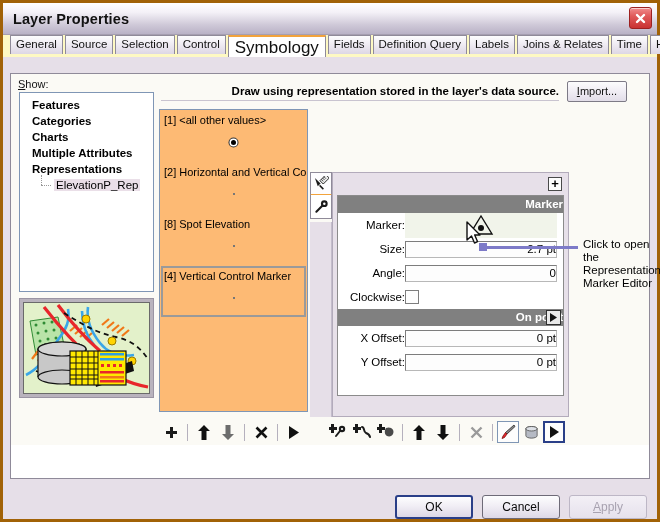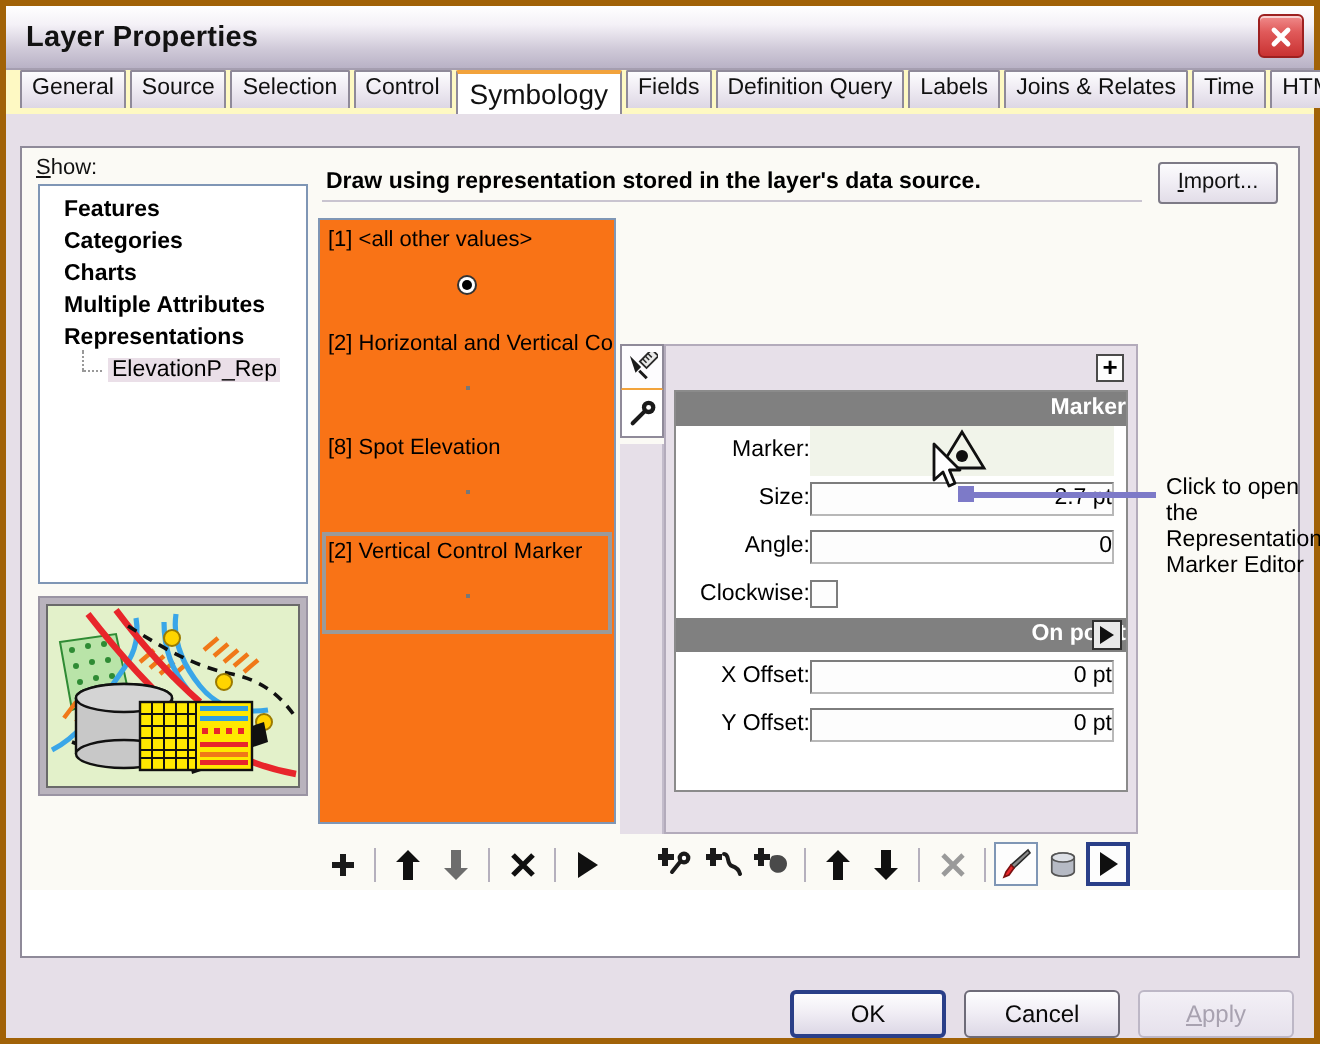--- a/index.html
+++ b/index.html
@@ -70,21 +70,21 @@
     cursor: pointer;
     white-space: nowrap;
     line-height: 1;
   }
   .tab.active {
     height: 22px;
     background: #ffffff;
     border-top: 2px solid #f2a33c;
     border-left: 1px solid #8f8a99;
     border-right: 1px solid #8f8a99;
-    font-size: 14px;
+    font-size: 17px;
     position: relative; z-index: 5;
     padding: 0 6px;
   }
 
   
   #tabpage {
     flex: 1 1 auto;
     margin: 16px 7px;
     background: #fbfaf5;
     border: 1px solid #8f8a99;
@@ -154,22 +154,22 @@
   #preview .inner {
     width: 100%; height: 100%;
     background: #e2f0c9;
     position: relative; overflow: hidden;
     border: 1px solid #6a6a6a;
   }
 
   
   #header-row {
     position: absolute; left: 150px; top: 6px;
-    right: 10px; height: 22px;
-    display: flex; align-items: center;
+    right: 22px; height: 22px;
+    display: flex; align-items: center; text-align: right;
   }
   #header-text {
     flex: 1 1 auto;
     font-size: 11.5px; font-weight: bold; color: #000;
     border-bottom: 1px solid #c9c4d0;
     height: 20px; line-height: 20px;
     padding-left: 2px;
   }
   #import-btn {
     flex: 0 0 auto;
@@ -181,21 +181,21 @@
     border-radius: 2px;
     display: flex; align-items: center; justify-content: center;
     cursor: pointer;
   }
   #import-btn u { text-decoration: underline; }
 
   
   #symlist {
     position: absolute; left: 148px; top: 35px;
     width: 149px; height: 303px;
-    background: #f97316;
+    background: #fdba74;
     border: 1px solid #7f96b5;
     overflow: hidden;
   }
   .sym-row {
     position: relative;
     height: 52px;
     padding: 4px 0 0 4px;
     cursor: pointer;
   }
   .sym-row .label {
@@ -538,21 +538,21 @@
         </div>
       </div>
       <div class="sym-row">
         <div class="label">[8] Spot Elevation</div>
         <div class="glyphwrap">
           <span class="dot-tiny"></span>
         </div>
       </div>
       <div class="sym-row selected">
         <div class="selbox"></div>
-        <div class="label">[2] Vertical Control Marker</div>
+        <div class="label">[4] Vertical Control Marker</div>
         <div class="glyphwrap">
           <span class="dot-tiny"></span>
         </div>
       </div>
     </div>
 
     <div id="vtabs">
       <div class="filler"></div>
       <div class="vtab active">
         <svg width="15" height="15" viewBox="0 0 16 16">

